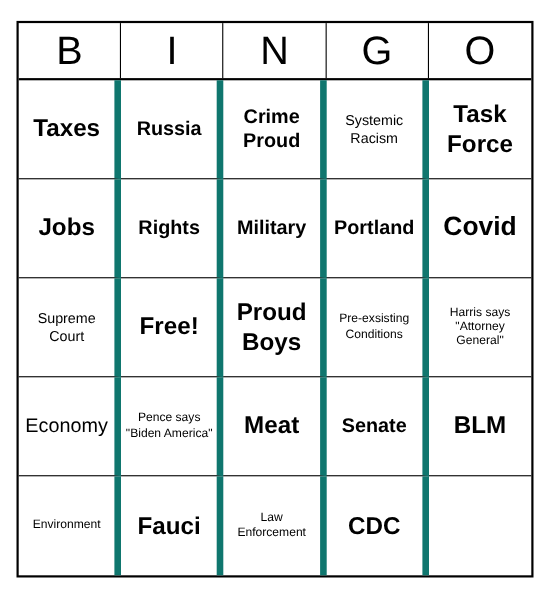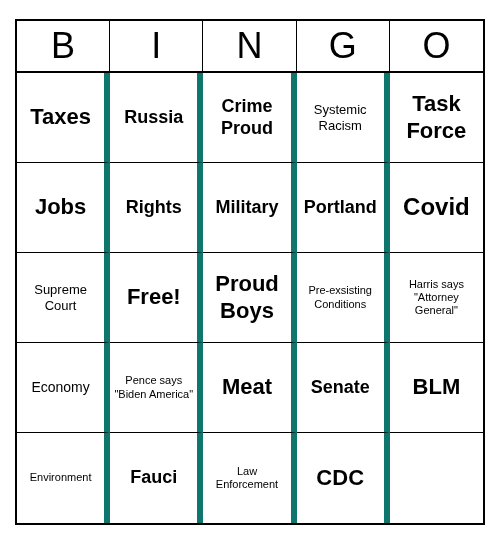--- a/index.html
+++ b/index.html
@@ -79,23 +79,23 @@
       <div class="bingo-cell" style="font-size: 18px; font-weight: bold;">Portland</div>
       <div class="bingo-cell" style="font-size: 24px; font-weight: bold;">Covid</div>
       <div class="bingo-cell" style="font-size: 13px;">Supreme
 Court</div>
       <div class="bingo-cell" style="font-size: 22px; font-weight: bold;">Free!</div>
       <div class="bingo-cell" style="font-size: 22px; font-weight: bold;">Proud
 Boys</div>
       <div class="bingo-cell" style="font-size: 11px;">Pre-exsisting
 Conditions</div>
       <div class="bingo-cell" style="font-size: 11px;">Harris says "Attorney General"</div>
-      <div class="bingo-cell" style="font-size: 14px; text-align: center;">Economy</div>
+      <div class="bingo-cell" style="font-size: 18px; text-align: center;">Economy</div>
       <div class="bingo-cell" style="font-size: 11px;">Pence says "Biden America"</div>
       <div class="bingo-cell" style="font-size: 22px; font-weight: bold;">Meat</div>
       <div class="bingo-cell" style="font-size: 18px; font-weight: bold;">Senate</div>
       <div class="bingo-cell" style="font-size: 22px; font-weight: bold;">BLM</div>
       <div class="bingo-cell" style="font-size: 11px;">Environment</div>
-      <div class="bingo-cell" style="font-size: 18px; font-weight: bold;">Fauci</div>
+      <div class="bingo-cell" style="font-size: 22px; font-weight: bold;">Fauci</div>
       <div class="bingo-cell" style="font-size: 11px;">Law Enforcement</div>
       <div class="bingo-cell" style="font-size: 22px; font-weight: bold;">CDC</div>
     </div>
 </div>
 
 </body></html>

